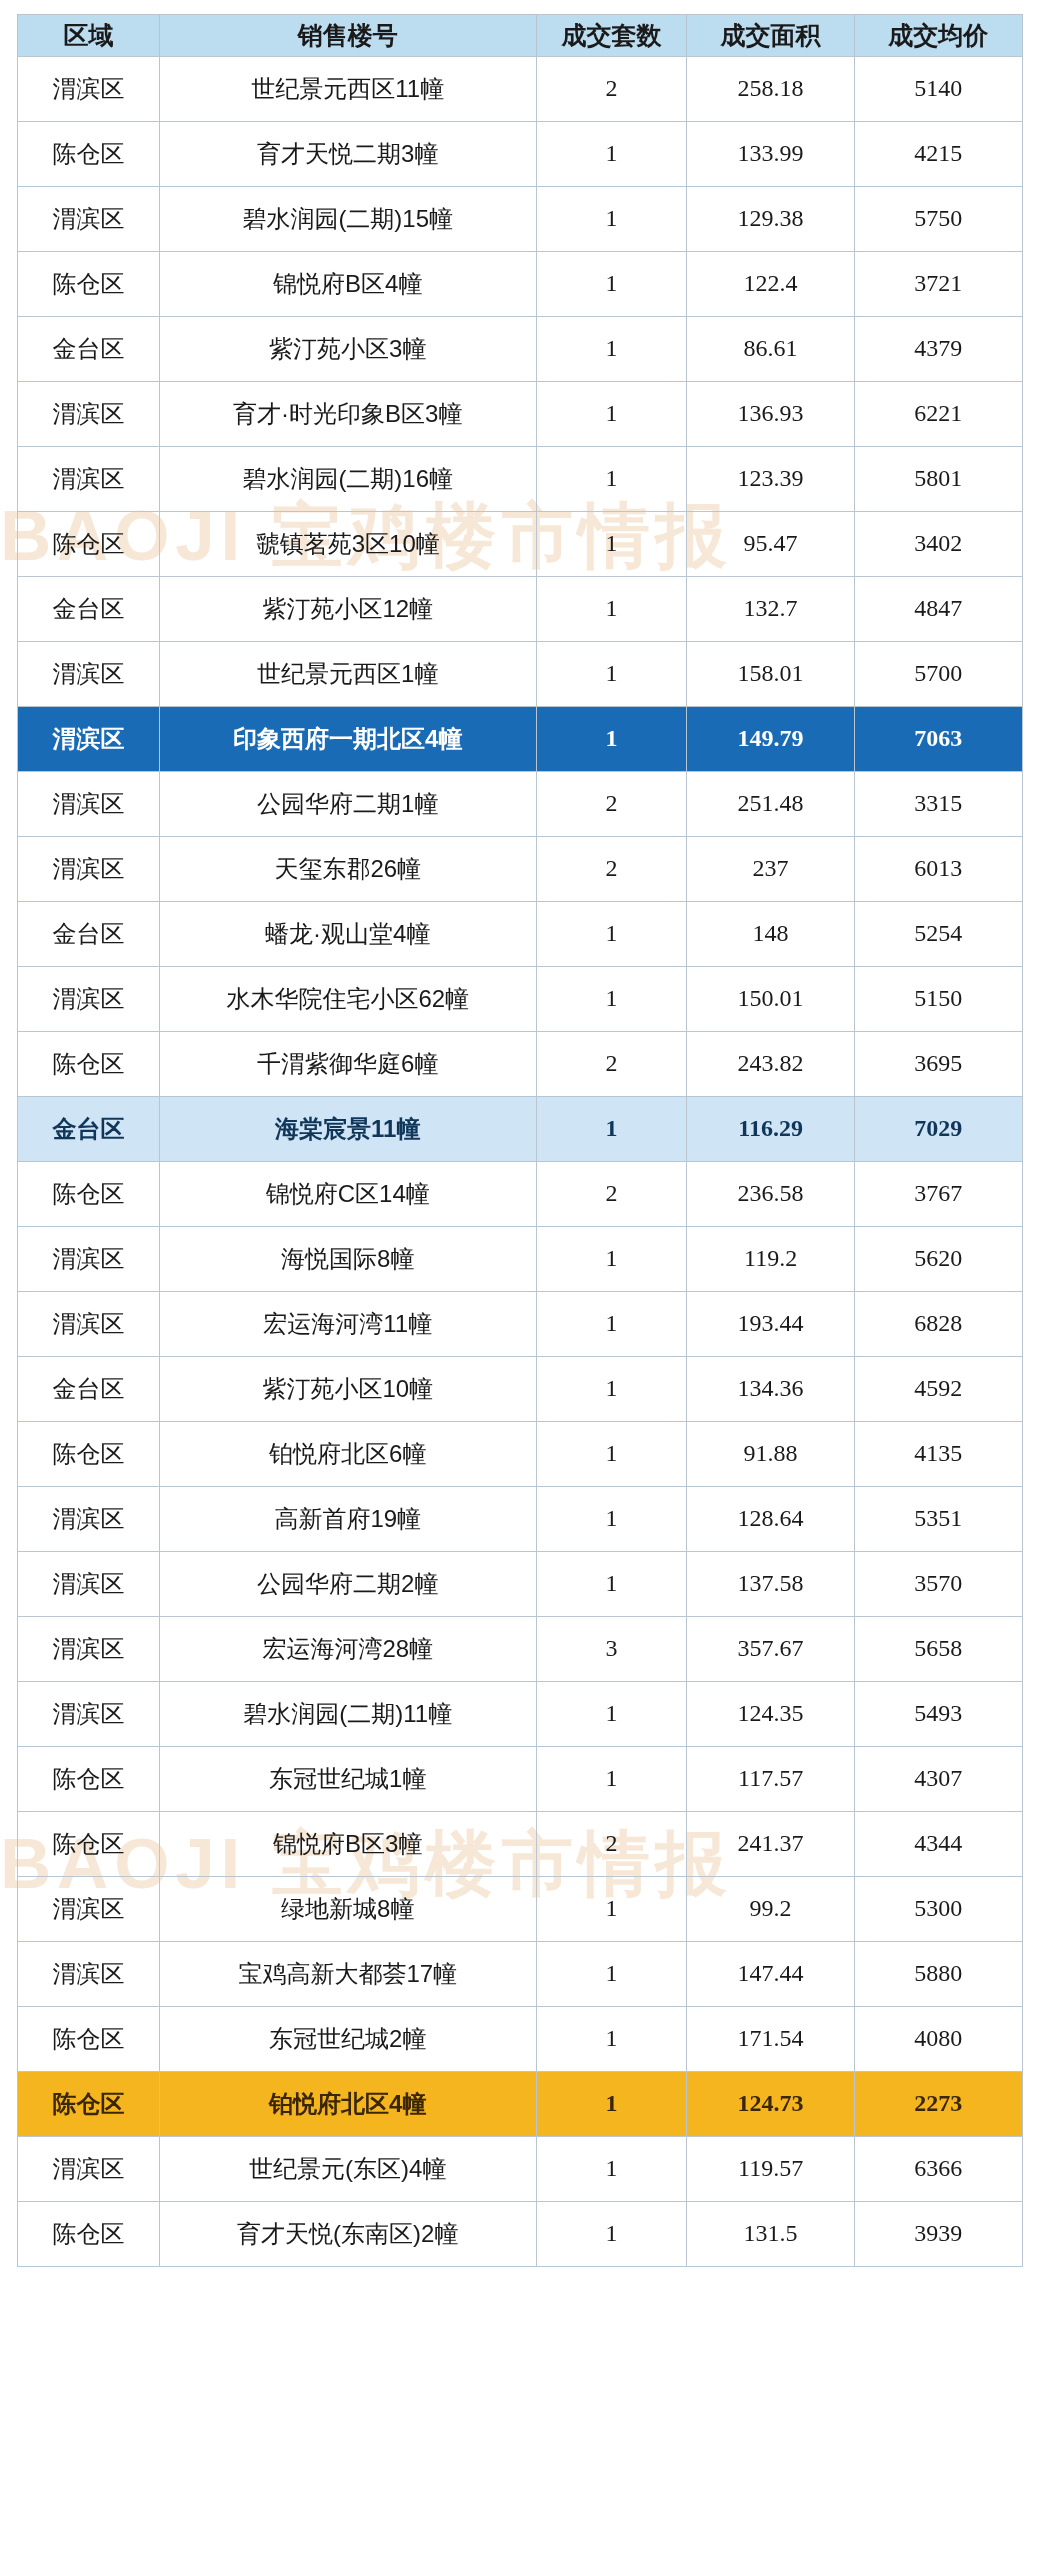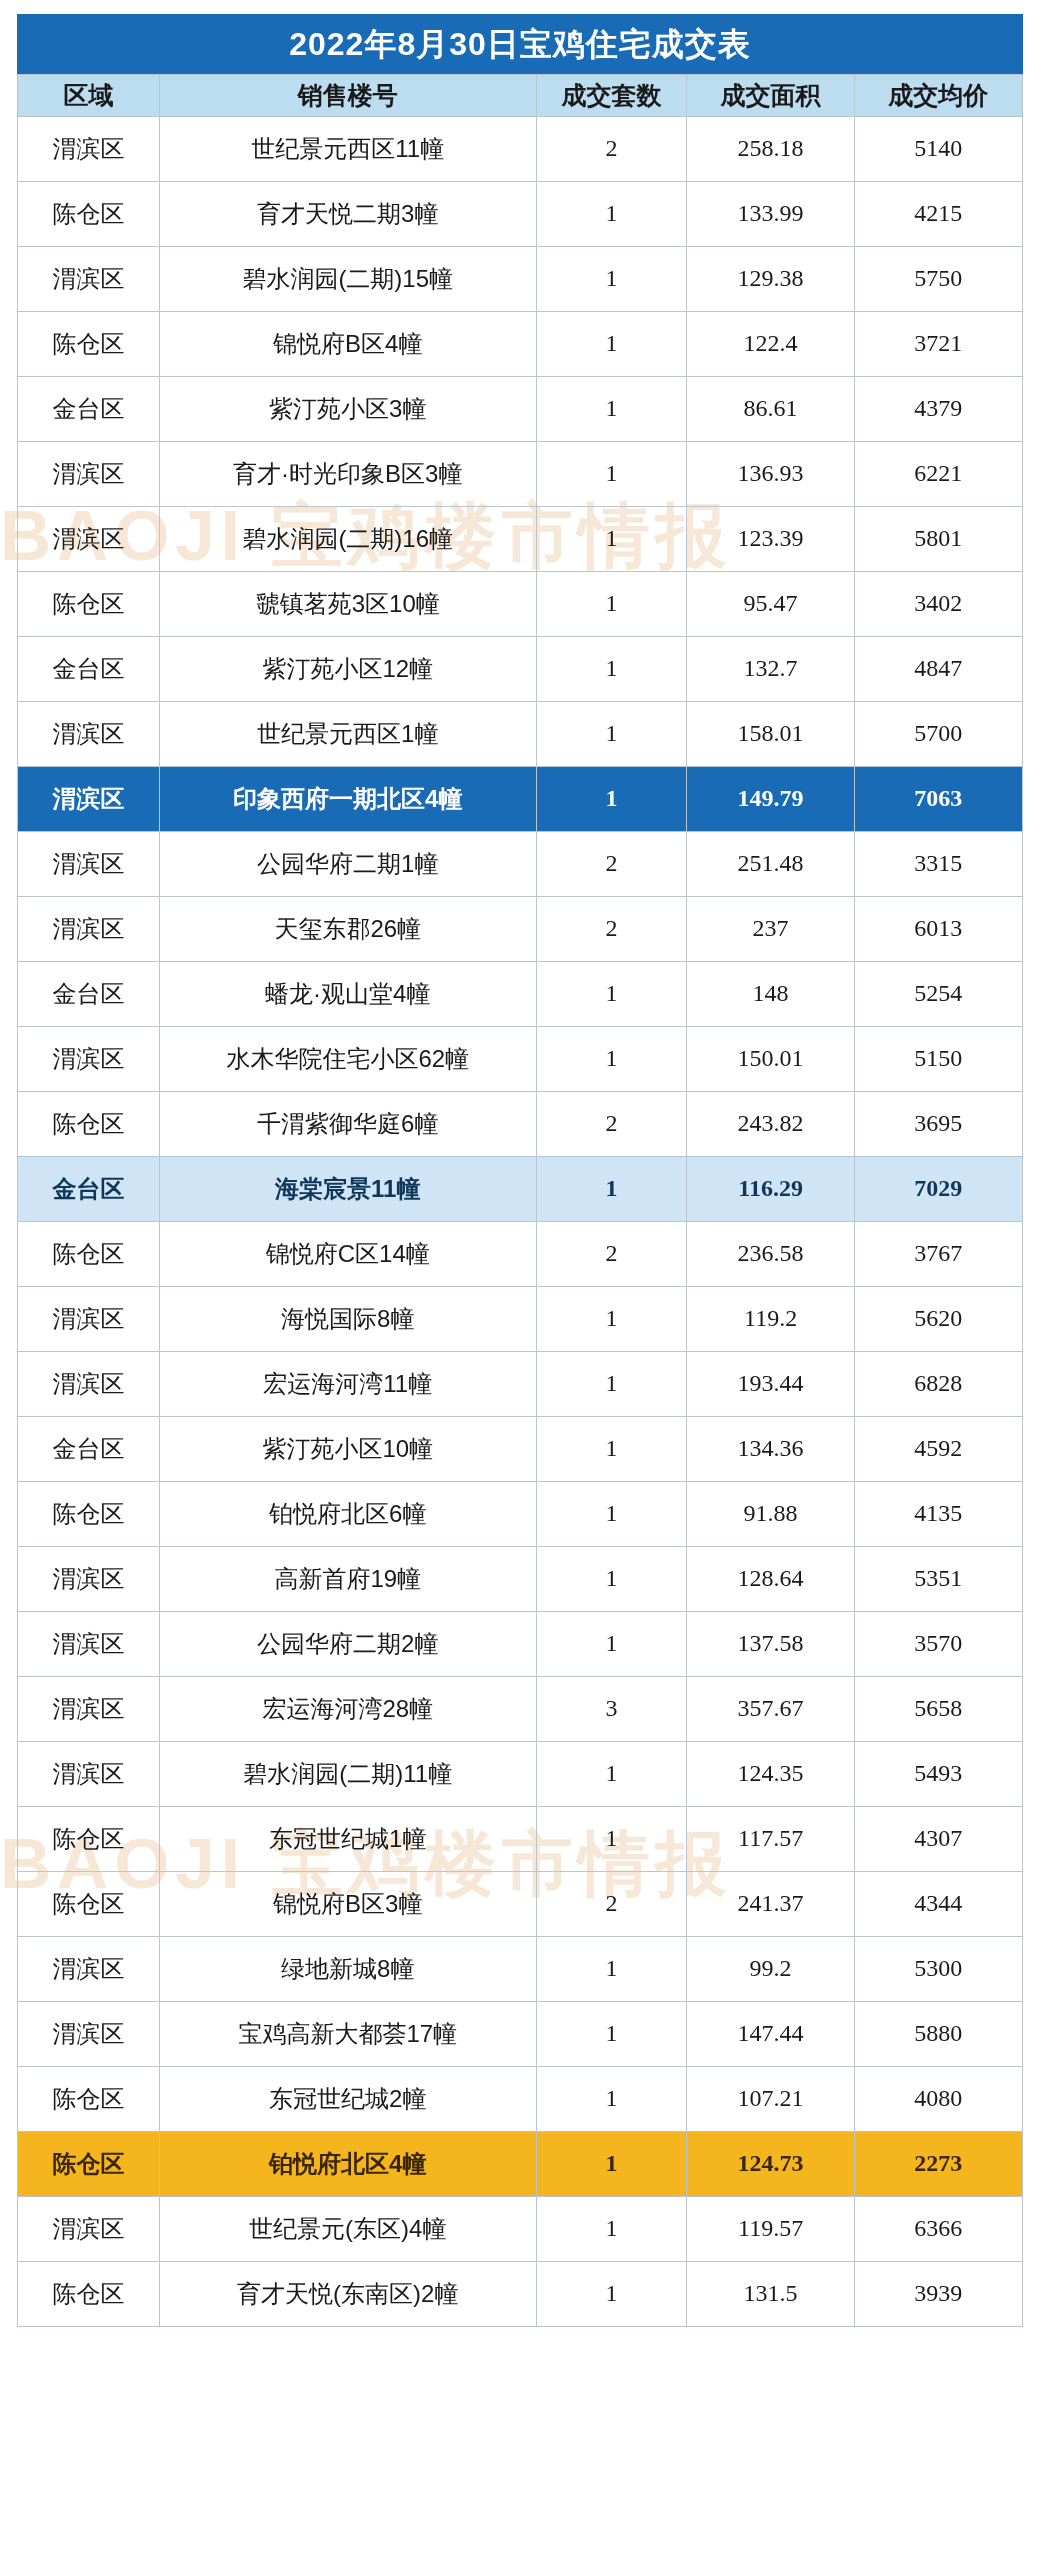--- a/index.html
+++ b/index.html
@@ -96,21 +96,20 @@
   .num { font-family: "Liberation Serif", "DejaVu Serif", serif; font-size: 24px; }
 </style>
 </head>
 <body>
 
 <div class="page">
 
   <div class="watermark wm1">BAOJI 宝鸡楼市情报</div>
   <div class="watermark wm2">BAOJI 宝鸡楼市情报</div>
 
-  <div class="title-bar">2022年8月30日宝鸡住宅成交表</div>
 
   <table class="deal-table">
     <colgroup>
       <col class="c-area">
         <col class="c-bldg">
         <col class="c-count">
         <col class="c-size">
         <col class="c-price">
     </colgroup>
     <thead>
@@ -330,21 +329,21 @@
           <td>渭滨区</td>
           <td>宝鸡高新大都荟17幢</td>
           <td class="num">1</td>
           <td class="num">147.44</td>
           <td class="num">5880</td>
         </tr>
         <tr>
           <td>陈仓区</td>
           <td>东冠世纪城2幢</td>
           <td class="num">1</td>
-          <td class="num">107.21</td>
+          <td class="num">171.54</td>
           <td class="num">4080</td>
         </tr>
         <tr class="hl-orange">
           <td>陈仓区</td>
           <td>铂悦府北区4幢</td>
           <td class="num">1</td>
           <td class="num">124.73</td>
           <td class="num">2273</td>
         </tr>
         <tr>

